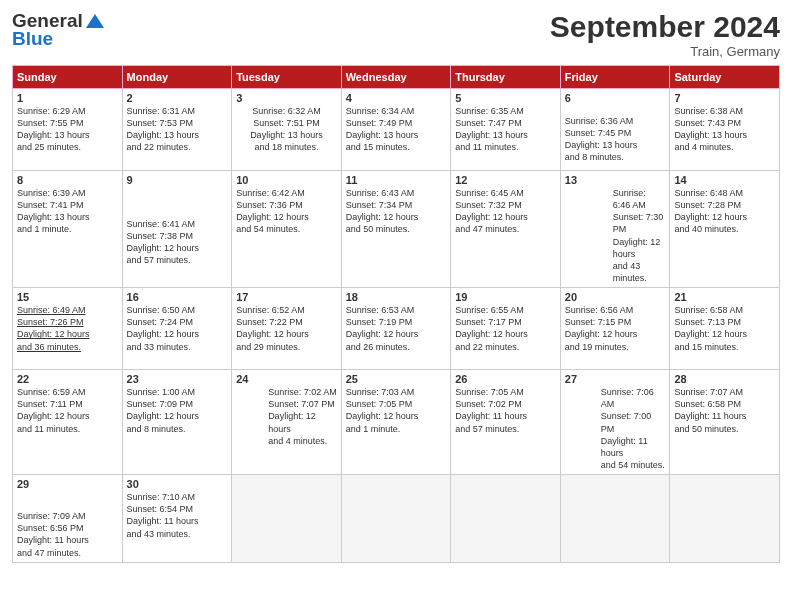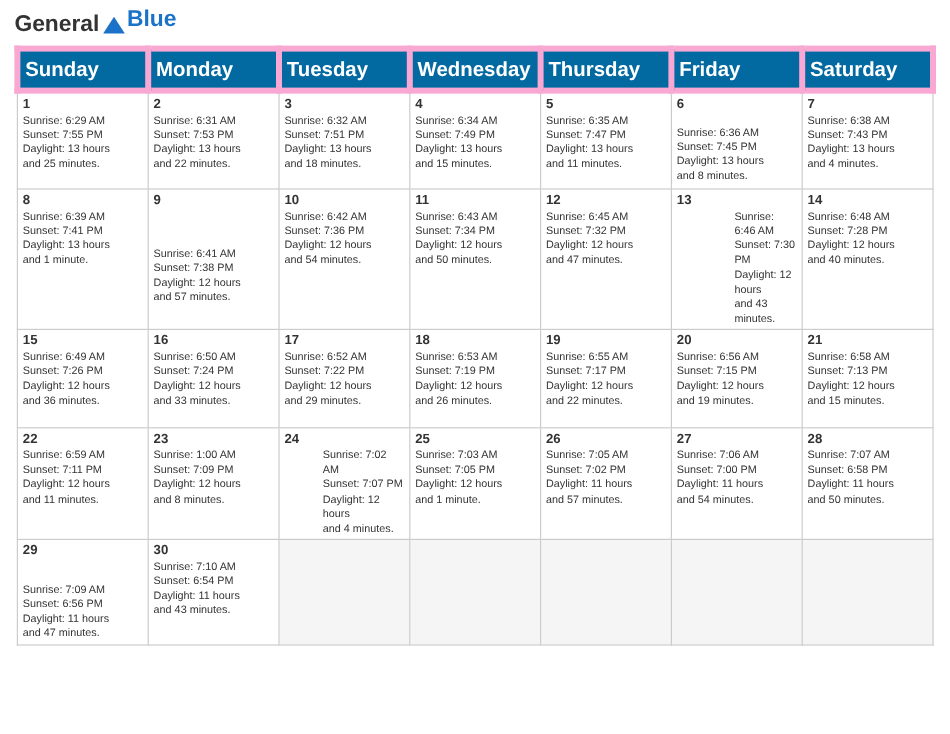--- a/index.html
+++ b/index.html
@@ -15,21 +15,21 @@
       padding: 10px 12px 10px 12px;
     }
     .header {
       display: flex;
       justify-content: space-between;
       align-items: flex-start;
       margin-bottom: 6px;
     }
     .logo {
       display: flex;
-      flex-direction: row;
+      flex-direction: column;
       align-items: flex-start;
     }
     .logo-row {
       display: flex;
       align-items: center;
     }
     .title-area {
       text-align: right;
     }
     .month-title {
@@ -40,27 +40,27 @@
     .location {
       font-size: 13px;
       color: #555;
     }
     table {
       width: 100%;
       border-collapse: collapse;
       table-layout: fixed;
     }
     th {
-      background-color: #0369a1;
+      background-color: #b91c1c;
       color: #fff;
-      font-size: 17px;
+      font-size: 11px;
       font-weight: bold;
       padding: 5px 4px;
       text-align: left;
-      border: 5px solid #f9a8d4;
+      border: 1px solid #f9a8d4;
     }
     td {
       border: 1px solid #ccc;
       vertical-align: top;
       padding: 3px 4px;
       font-size: 9.5px;
       color: #333;
       height: 82px;
       background: #fff;
     }
@@ -88,20 +88,24 @@
       <div class="logo-row">
         <div style="display:flex;align-items:center;">
           <span style="font-size:19px;font-weight:bold;color:#333;">General</span>
           <svg width="22" height="18" viewBox="0 0 22 18" style="margin-left:1px;">
             <polygon points="2,16 11,2 20,16" fill="#1a73c8"></polygon>
           </svg>
         </div>
       </div>
       <div style="font-size:19px;font-weight:bold;color:#1a73c8;margin-top:-4px;text-align:right;">Blue</div>
     </div>
+    <div class="title-area">
+      <div class="month-title">September 2024</div>
+      <div class="location">Train, Germany</div>
+    </div>
   </div>
 
   <table>
     <thead>
       <tr>
         <th>Sunday</th>
         <th>Monday</th>
         <th>Tuesday</th>
         <th>Wednesday</th>
         <th>Thursday</th>
@@ -120,21 +124,21 @@
           </td>
           <td>
             <span class="day-num">2</span>
             <div class="day-info" style="white-space: pre-line;">Sunrise: 6:31 AM
 Sunset: 7:53 PM
 Daylight: 13 hours
 and 22 minutes.</div>
           </td>
           <td>
             <span class="day-num">3</span>
-            <div class="day-info" style="white-space: pre-line;">Sunrise: 6:32 AM
+            <div class="day-info" style="white-space: pre-line; text-align: center;">Sunrise: 6:32 AM
 Sunset: 7:51 PM
 Daylight: 13 hours
 and 18 minutes.</div>
           </td>
           <td>
             <span class="day-num">4</span>
             <div class="day-info" style="white-space: pre-line;">Sunrise: 6:34 AM
 Sunset: 7:49 PM
 Daylight: 13 hours
 and 15 minutes.</div>
@@ -208,21 +212,21 @@
             <span class="day-num">14</span>
             <div class="day-info" style="white-space: pre-line;">Sunrise: 6:48 AM
 Sunset: 7:28 PM
 Daylight: 12 hours
 and 40 minutes.</div>
           </td>
         </tr>
         <tr>
           <td>
             <span class="day-num">15</span>
-            <div class="day-info" style="white-space: pre-line;">Sunrise: 6:49 AM
+            <div class="day-info" style="white-space: pre-line; text-decoration: underline;">Sunrise: 6:49 AM
 Sunset: 7:26 PM
 Daylight: 12 hours
 and 36 minutes.</div>
           </td>
           <td>
             <span class="day-num">16</span>
             <div class="day-info" style="white-space: pre-line;">Sunrise: 6:50 AM
 Sunset: 7:24 PM
 Daylight: 12 hours
 and 33 minutes.</div>
@@ -294,21 +298,21 @@
           </td>
           <td>
             <span class="day-num">26</span>
             <div class="day-info" style="white-space: pre-line;">Sunrise: 7:05 AM
 Sunset: 7:02 PM
 Daylight: 11 hours
 and 57 minutes.</div>
           </td>
           <td>
             <span class="day-num">27</span>
-            <div class="day-info" style="white-space: pre-line;">Sunrise: 7:06 AM
+            <div class="day-info" style="white-space: pre-line; margin-left: 36px;">Sunrise: 7:06 AM
 Sunset: 7:00 PM
 Daylight: 11 hours
 and 54 minutes.</div>
           </td>
           <td>
             <span class="day-num">28</span>
             <div class="day-info" style="white-space: pre-line;">Sunrise: 7:07 AM
 Sunset: 6:58 PM
 Daylight: 11 hours
 and 50 minutes.</div>

